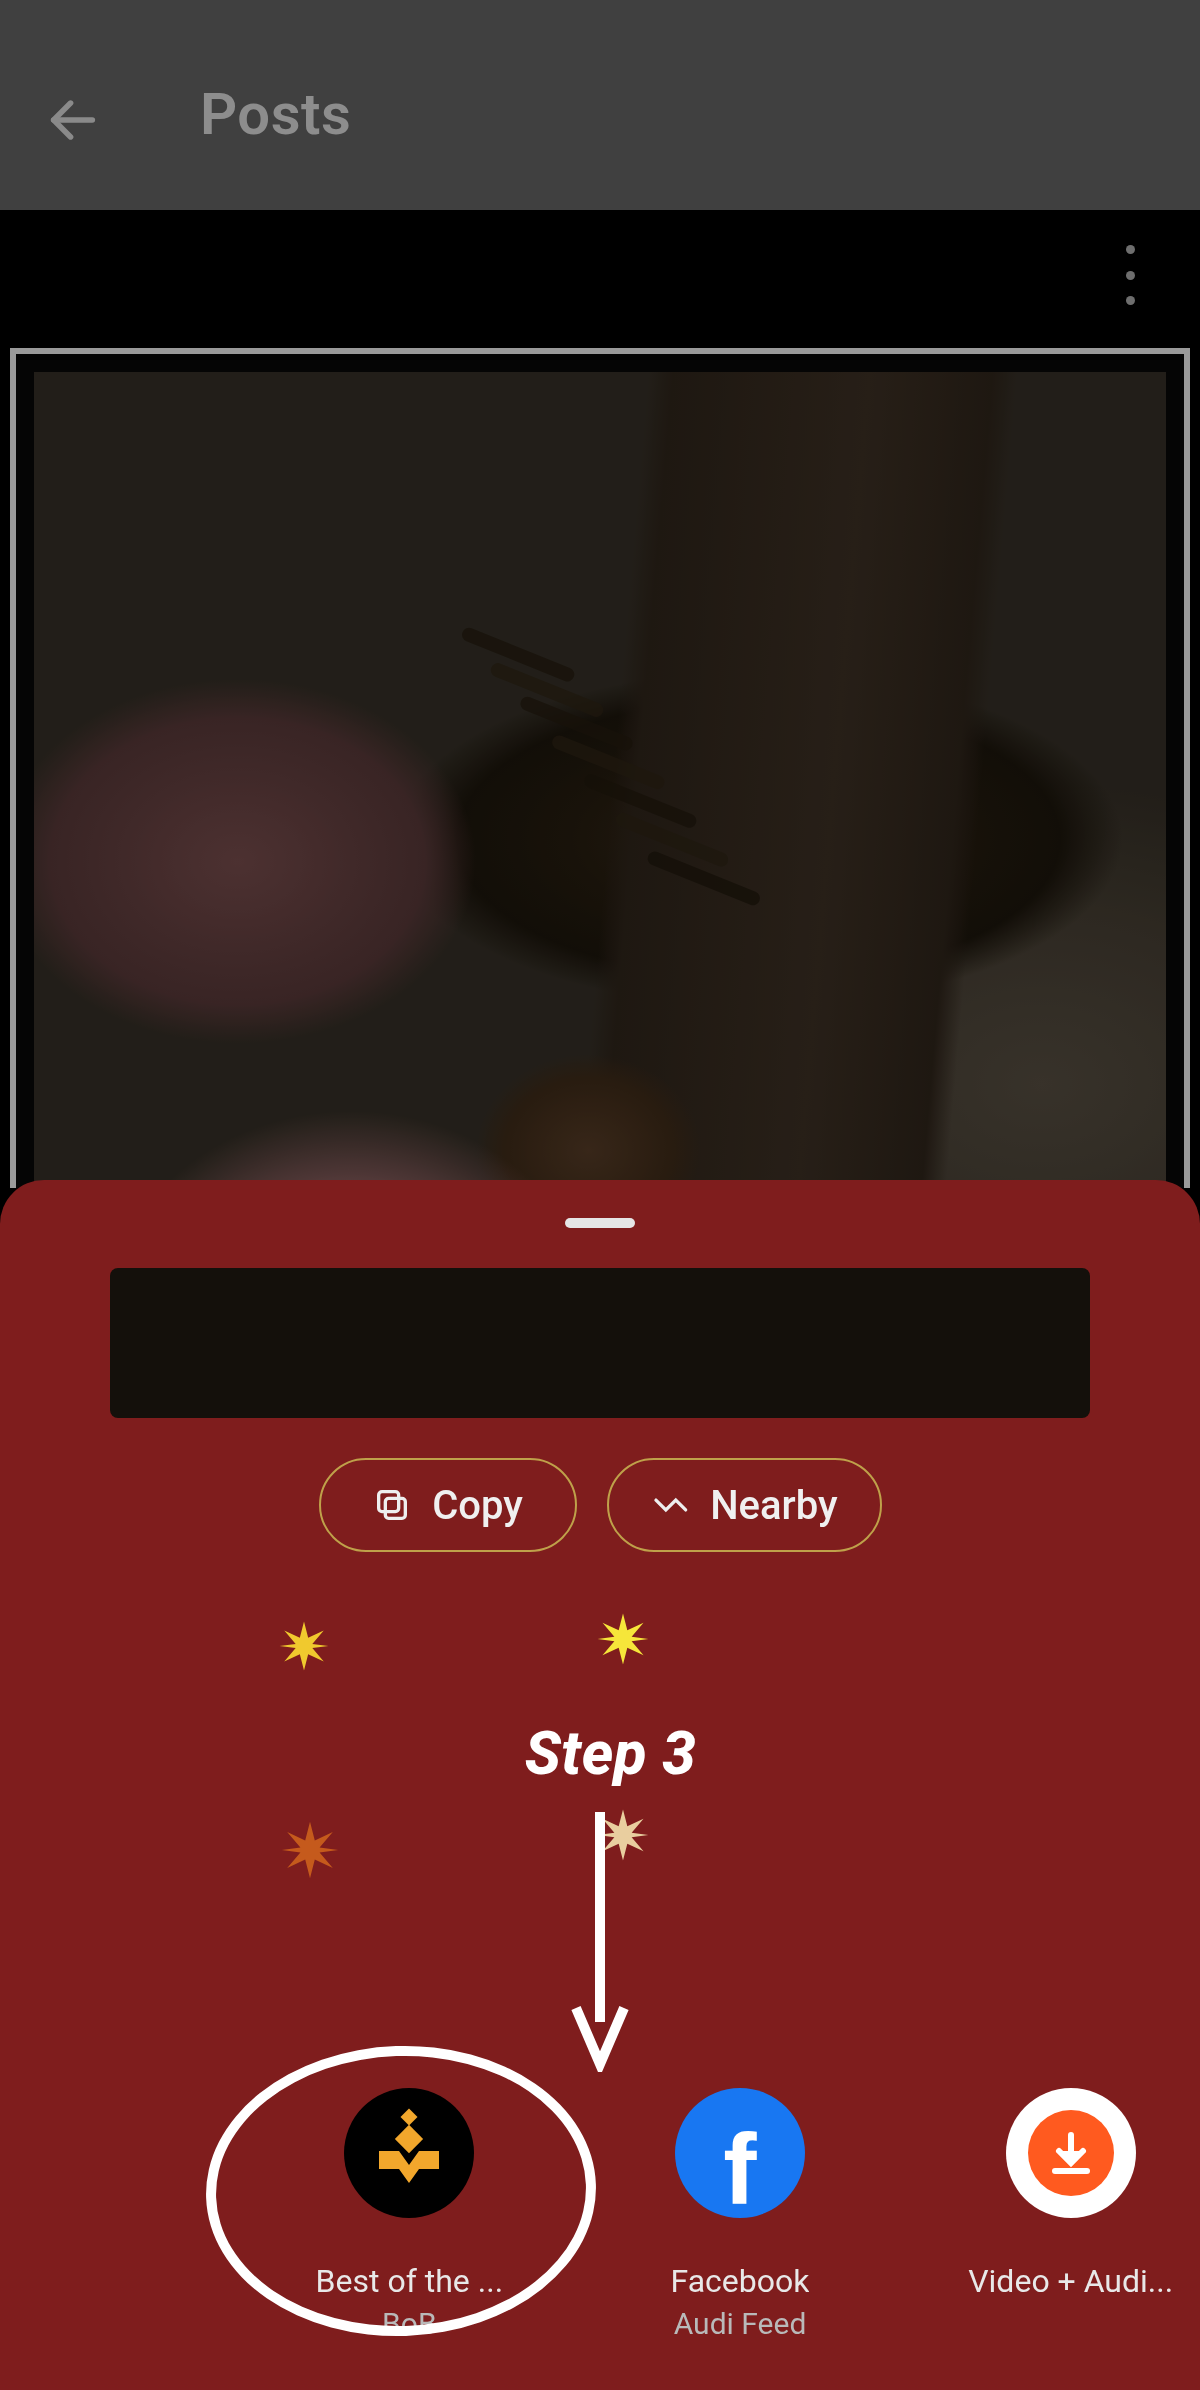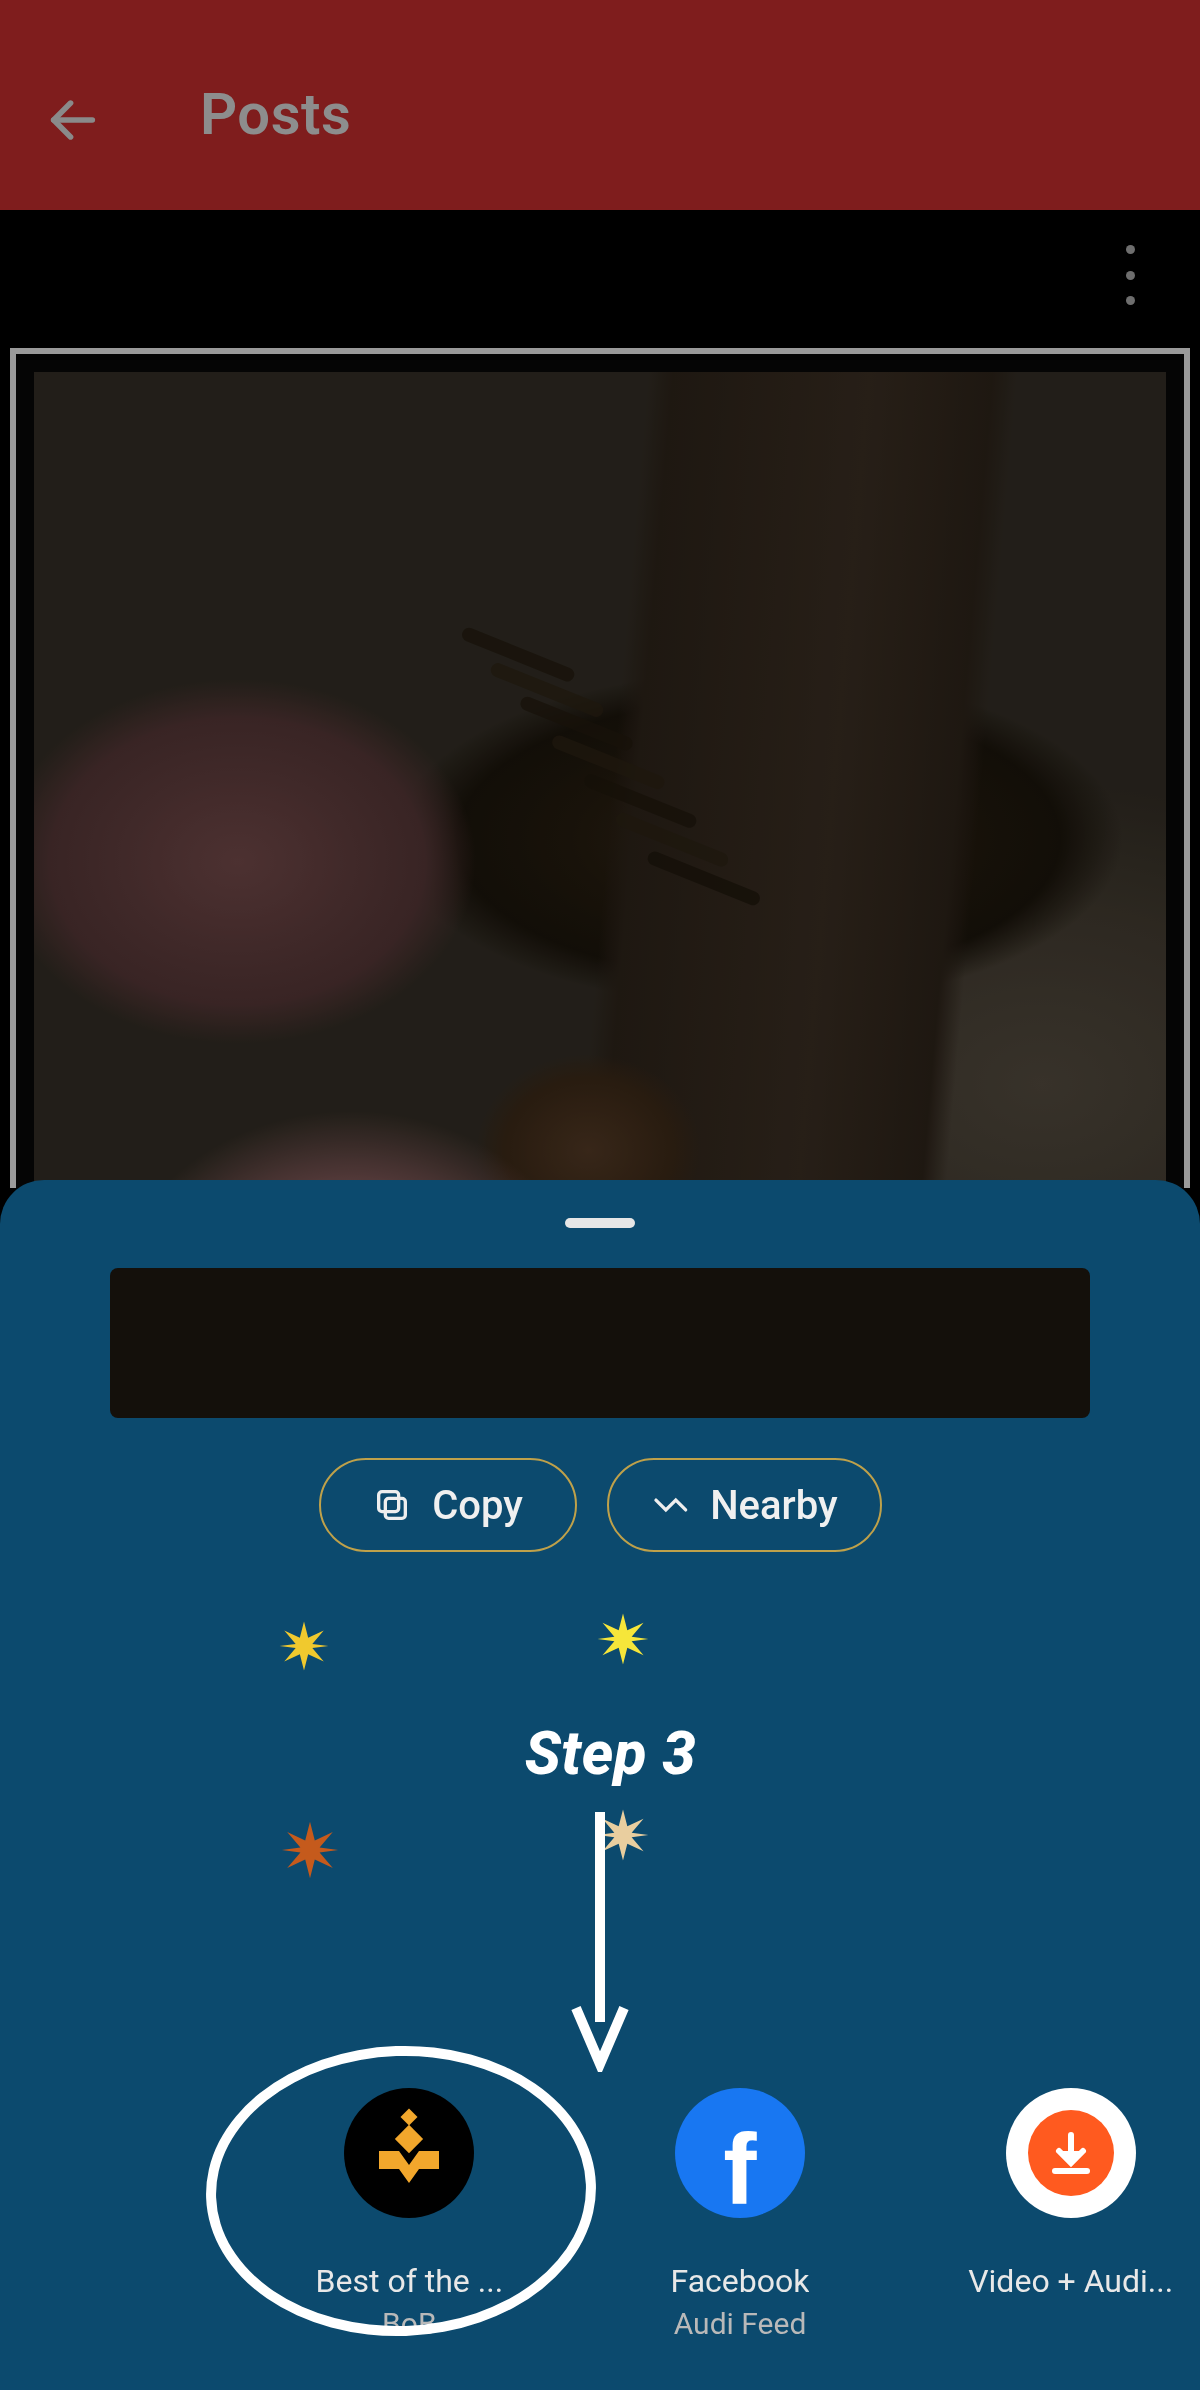--- a/index.html
+++ b/index.html
@@ -10,21 +10,21 @@
     left: 0; top: 0;
     width: 1200px; height: 2390px;
     background: #000;
   }
 
   
   .header {
     position: absolute;
     left: 0; top: 0;
     width: 100%; height: 210px;
-    background: #7f1d1d;
+    background: #404040;
     display: flex;
     align-items: flex-start;
     text-decoration: underline;
   }
   .back-btn {
     position: absolute;
     left: 38px; top: 85px;
     width: 70px; height: 70px;
     display:flex;align-items:center;justify-content:center;
     color:#8a8a8a;
@@ -101,21 +101,21 @@
     top:1188px; height:30px;
     background:#000;
   }
 
   
   .sheet {
     position:absolute;
     left:0; right:0;
     top: 1180px;
     bottom:0;
-    background:#0c4a6e;
+    background:#7f1d1d;
     border-top-left-radius: 44px;
     border-top-right-radius: 44px;
   }
   .sheet .handle {
     position:absolute;
     left:50%; top: 38px;
     transform:translateX(-50%);
     width: 70px; height: 10px;
     background:#e6e6e6;
     border-radius:6px;

